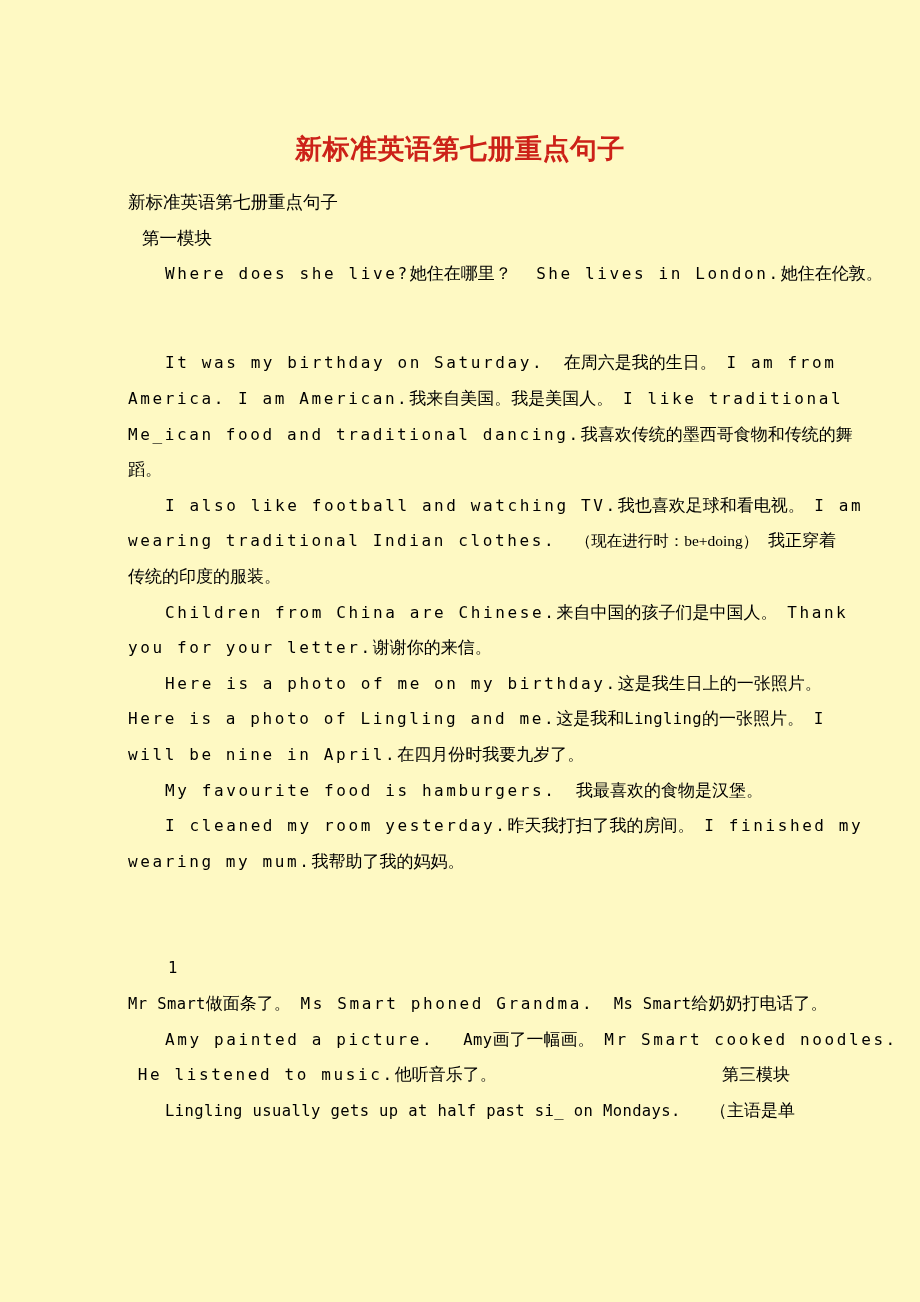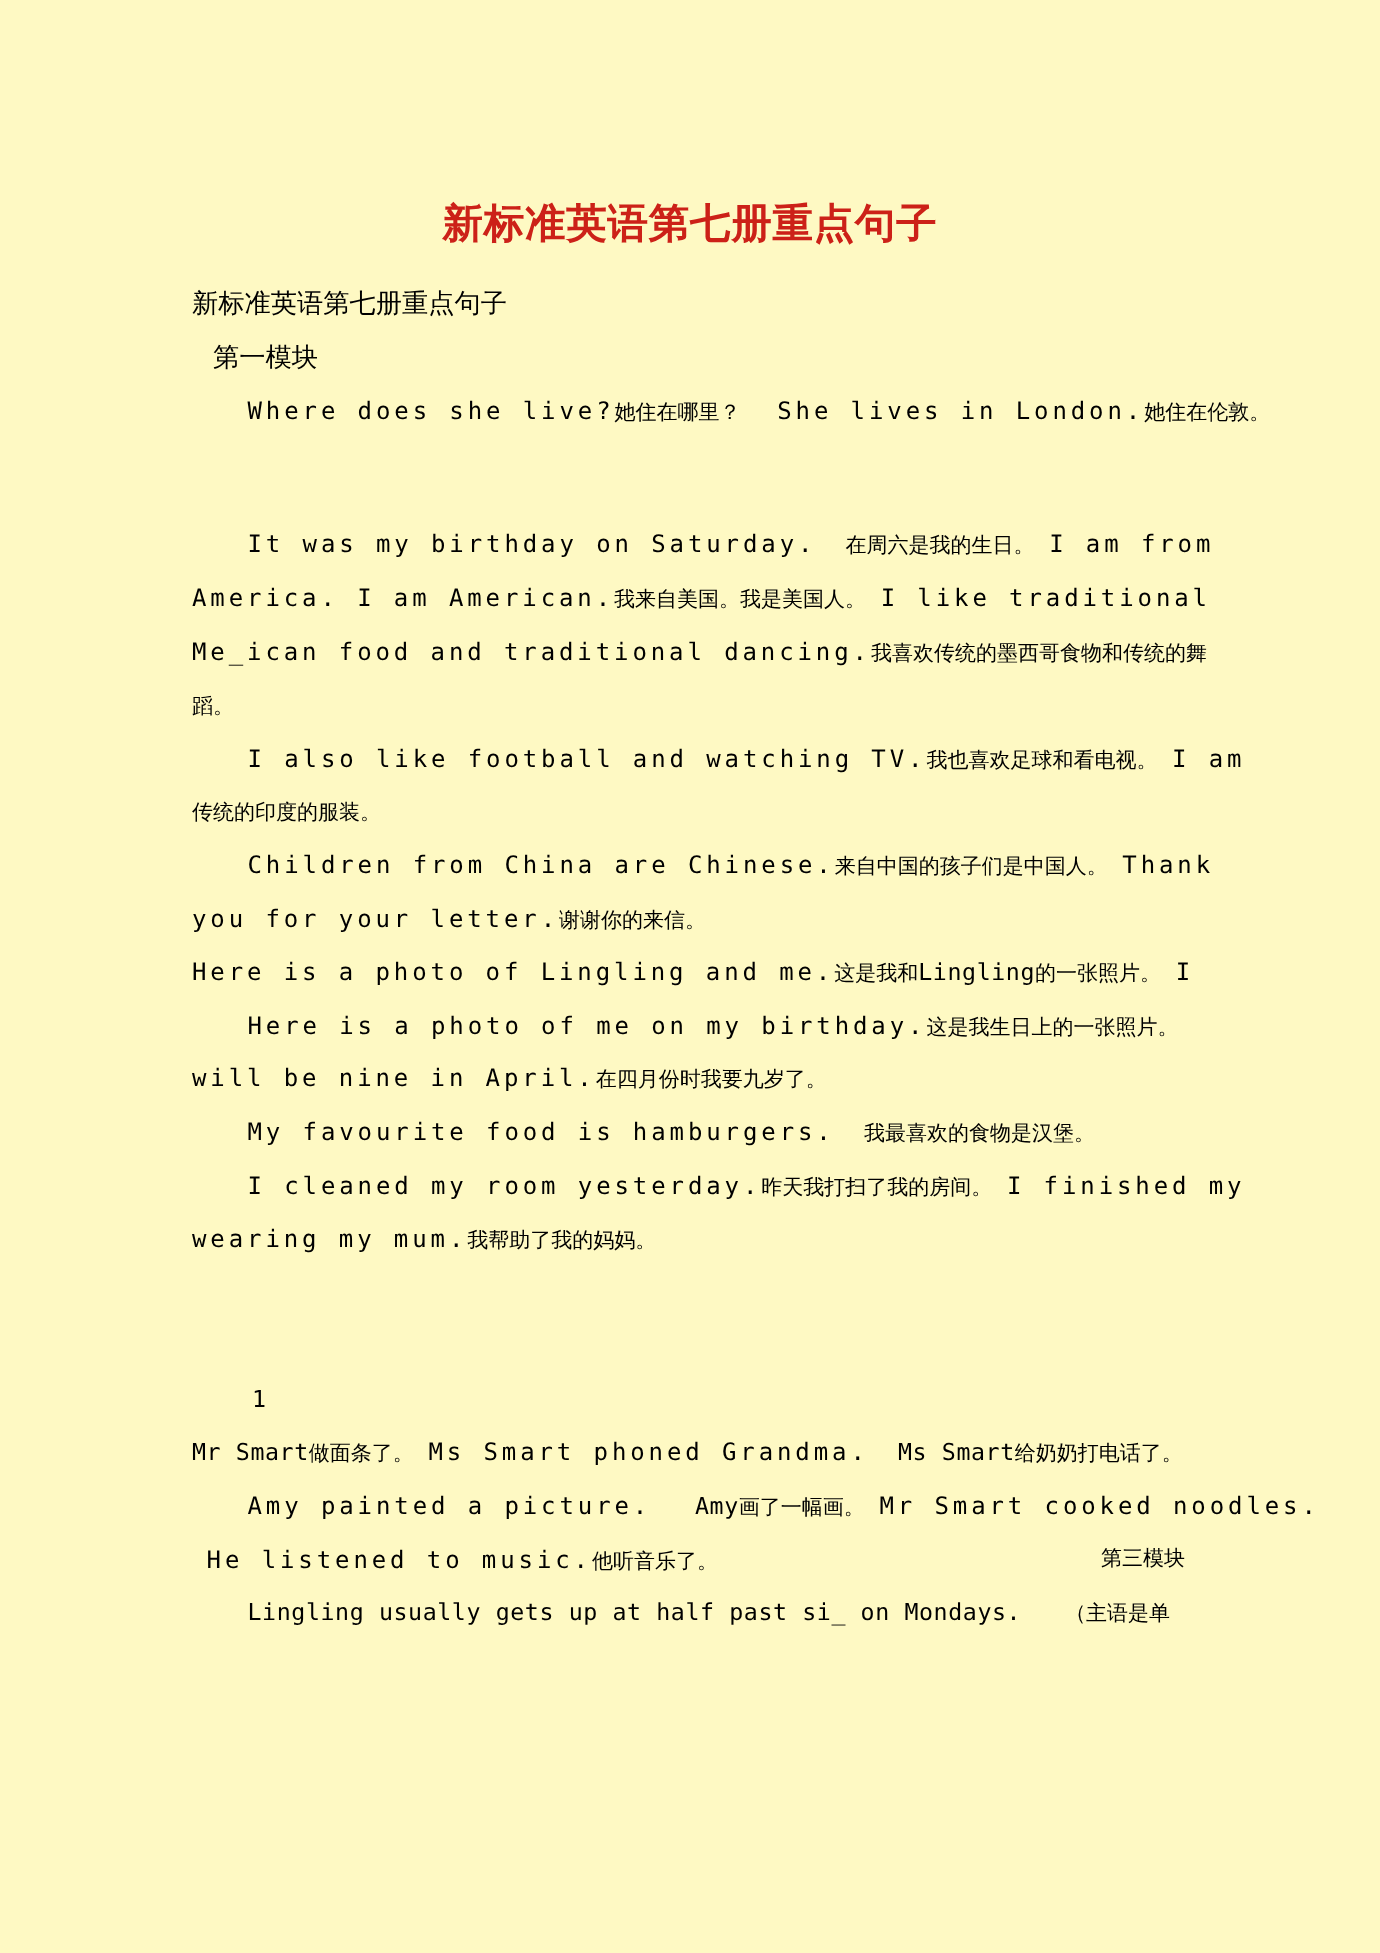--- a/index.html
+++ b/index.html
@@ -53,21 +53,21 @@
     line-height: 35.6px;
     height: 35.6px;
     white-space: nowrap;
     font-family: "DejaVu Sans Mono", "Liberation Mono", monospace;
     letter-spacing: 0px;
   }
 
   
   .cn {
     font-family: "Liberation Serif", "DejaVu Serif", serif;
-    font-size: 14px;
+    font-size: 17px;
     letter-spacing: 0px;
   }
   
   .en {
     font-family: "DejaVu Sans Mono", "Liberation Mono", monospace;
     font-size: 15.5px;
     letter-spacing: 0.4px;
   }
   
   .en-wide {
@@ -140,39 +140,42 @@
     </div>
 
     <div class="ln-cn">
       <span class="cn">蹈。</span>
     </div>
 
     <div class="ln ind-2">
       <span class="en-wide">I also like football and watching TV.</span><span class="cn">我也喜欢足球和看电视。</span><span class="en">&nbsp;</span><span class="en-wide">I am</span>
     </div>
 
+    <div class="ln">
+      <span class="en-wide">wearing traditional Indian clothes.</span><span class="en">&nbsp;&nbsp;</span><span class="note">（现在进行时：be+doing）</span><span class="en">&nbsp;</span><span class="cn">我正穿着</span>
+    </div>
 
     <div class="ln-cn">
       <span class="cn">传统的印度的服装。</span>
     </div>
 
     <div class="ln ind-2">
       <span class="en-wide">Children from China are Chinese.</span><span class="cn">来自中国的孩子们是中国人。</span><span class="en">&nbsp;</span><span class="en-wide">Thank</span>
     </div>
 
     <div class="ln">
       <span class="en-wide">you for your letter.</span><span class="cn">谢谢你的来信。</span>
     </div>
 
+    <div class="ln ind-2">
+      <span class="en-wide">Here is a photo of me on my birthday.</span><span class="cn">这是我生日上的一张照片。</span>
+    </div>
+
     <div class="ln">
       <span class="en-wide">Here is a photo of Lingling and me.</span><span class="cn">这是我和</span><span class="en">Lingling</span><span class="cn">的一张照片。</span><span class="en">&nbsp;</span><span class="en-wide">I</span>
-    </div>
-
-    <div class="ln ind-2">
-      <span class="en-wide">Here is a photo of me on my birthday.</span><span class="cn">这是我生日上的一张照片。</span>
     </div>
 
     <div class="ln">
       <span class="en-wide">will be nine in April.</span><span class="cn">在四月份时我要九岁了。</span>
     </div>
 
     <div class="ln ind-2">
       <span class="en-wide">My favourite food is hamburgers.</span><span class="en">&nbsp;&nbsp;</span><span class="cn">我最喜欢的食物是汉堡。</span>
     </div>
 

